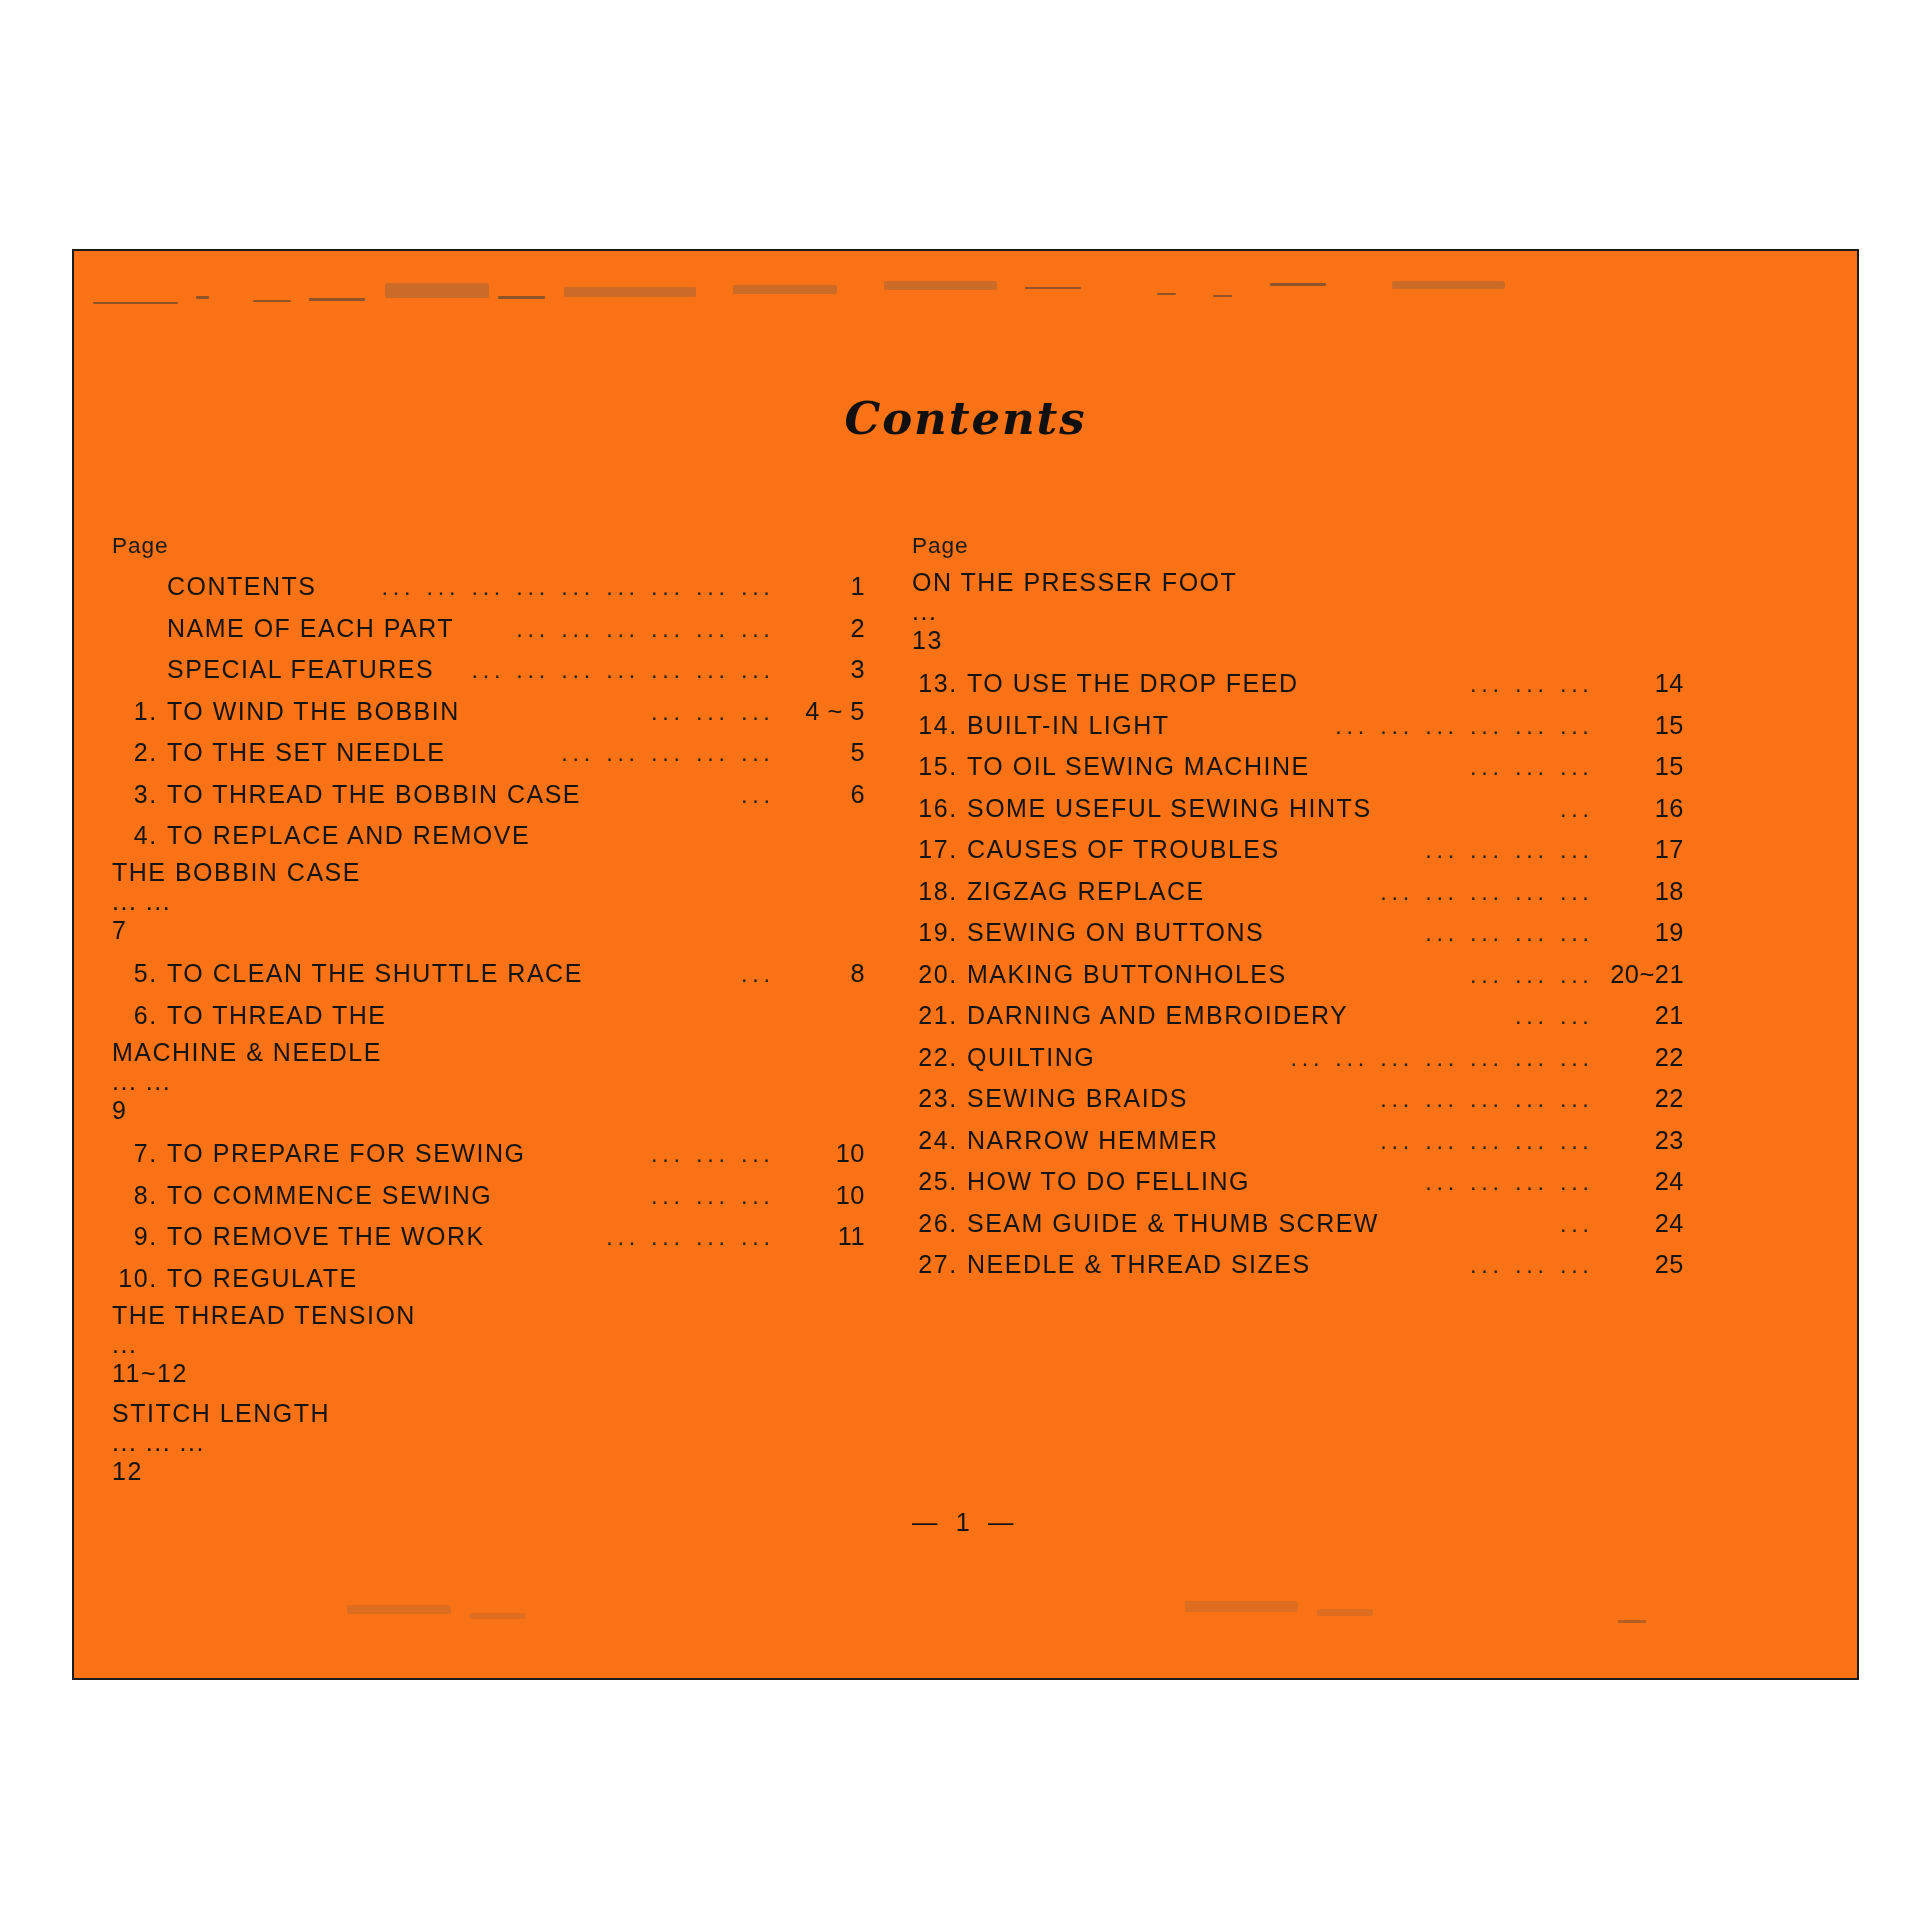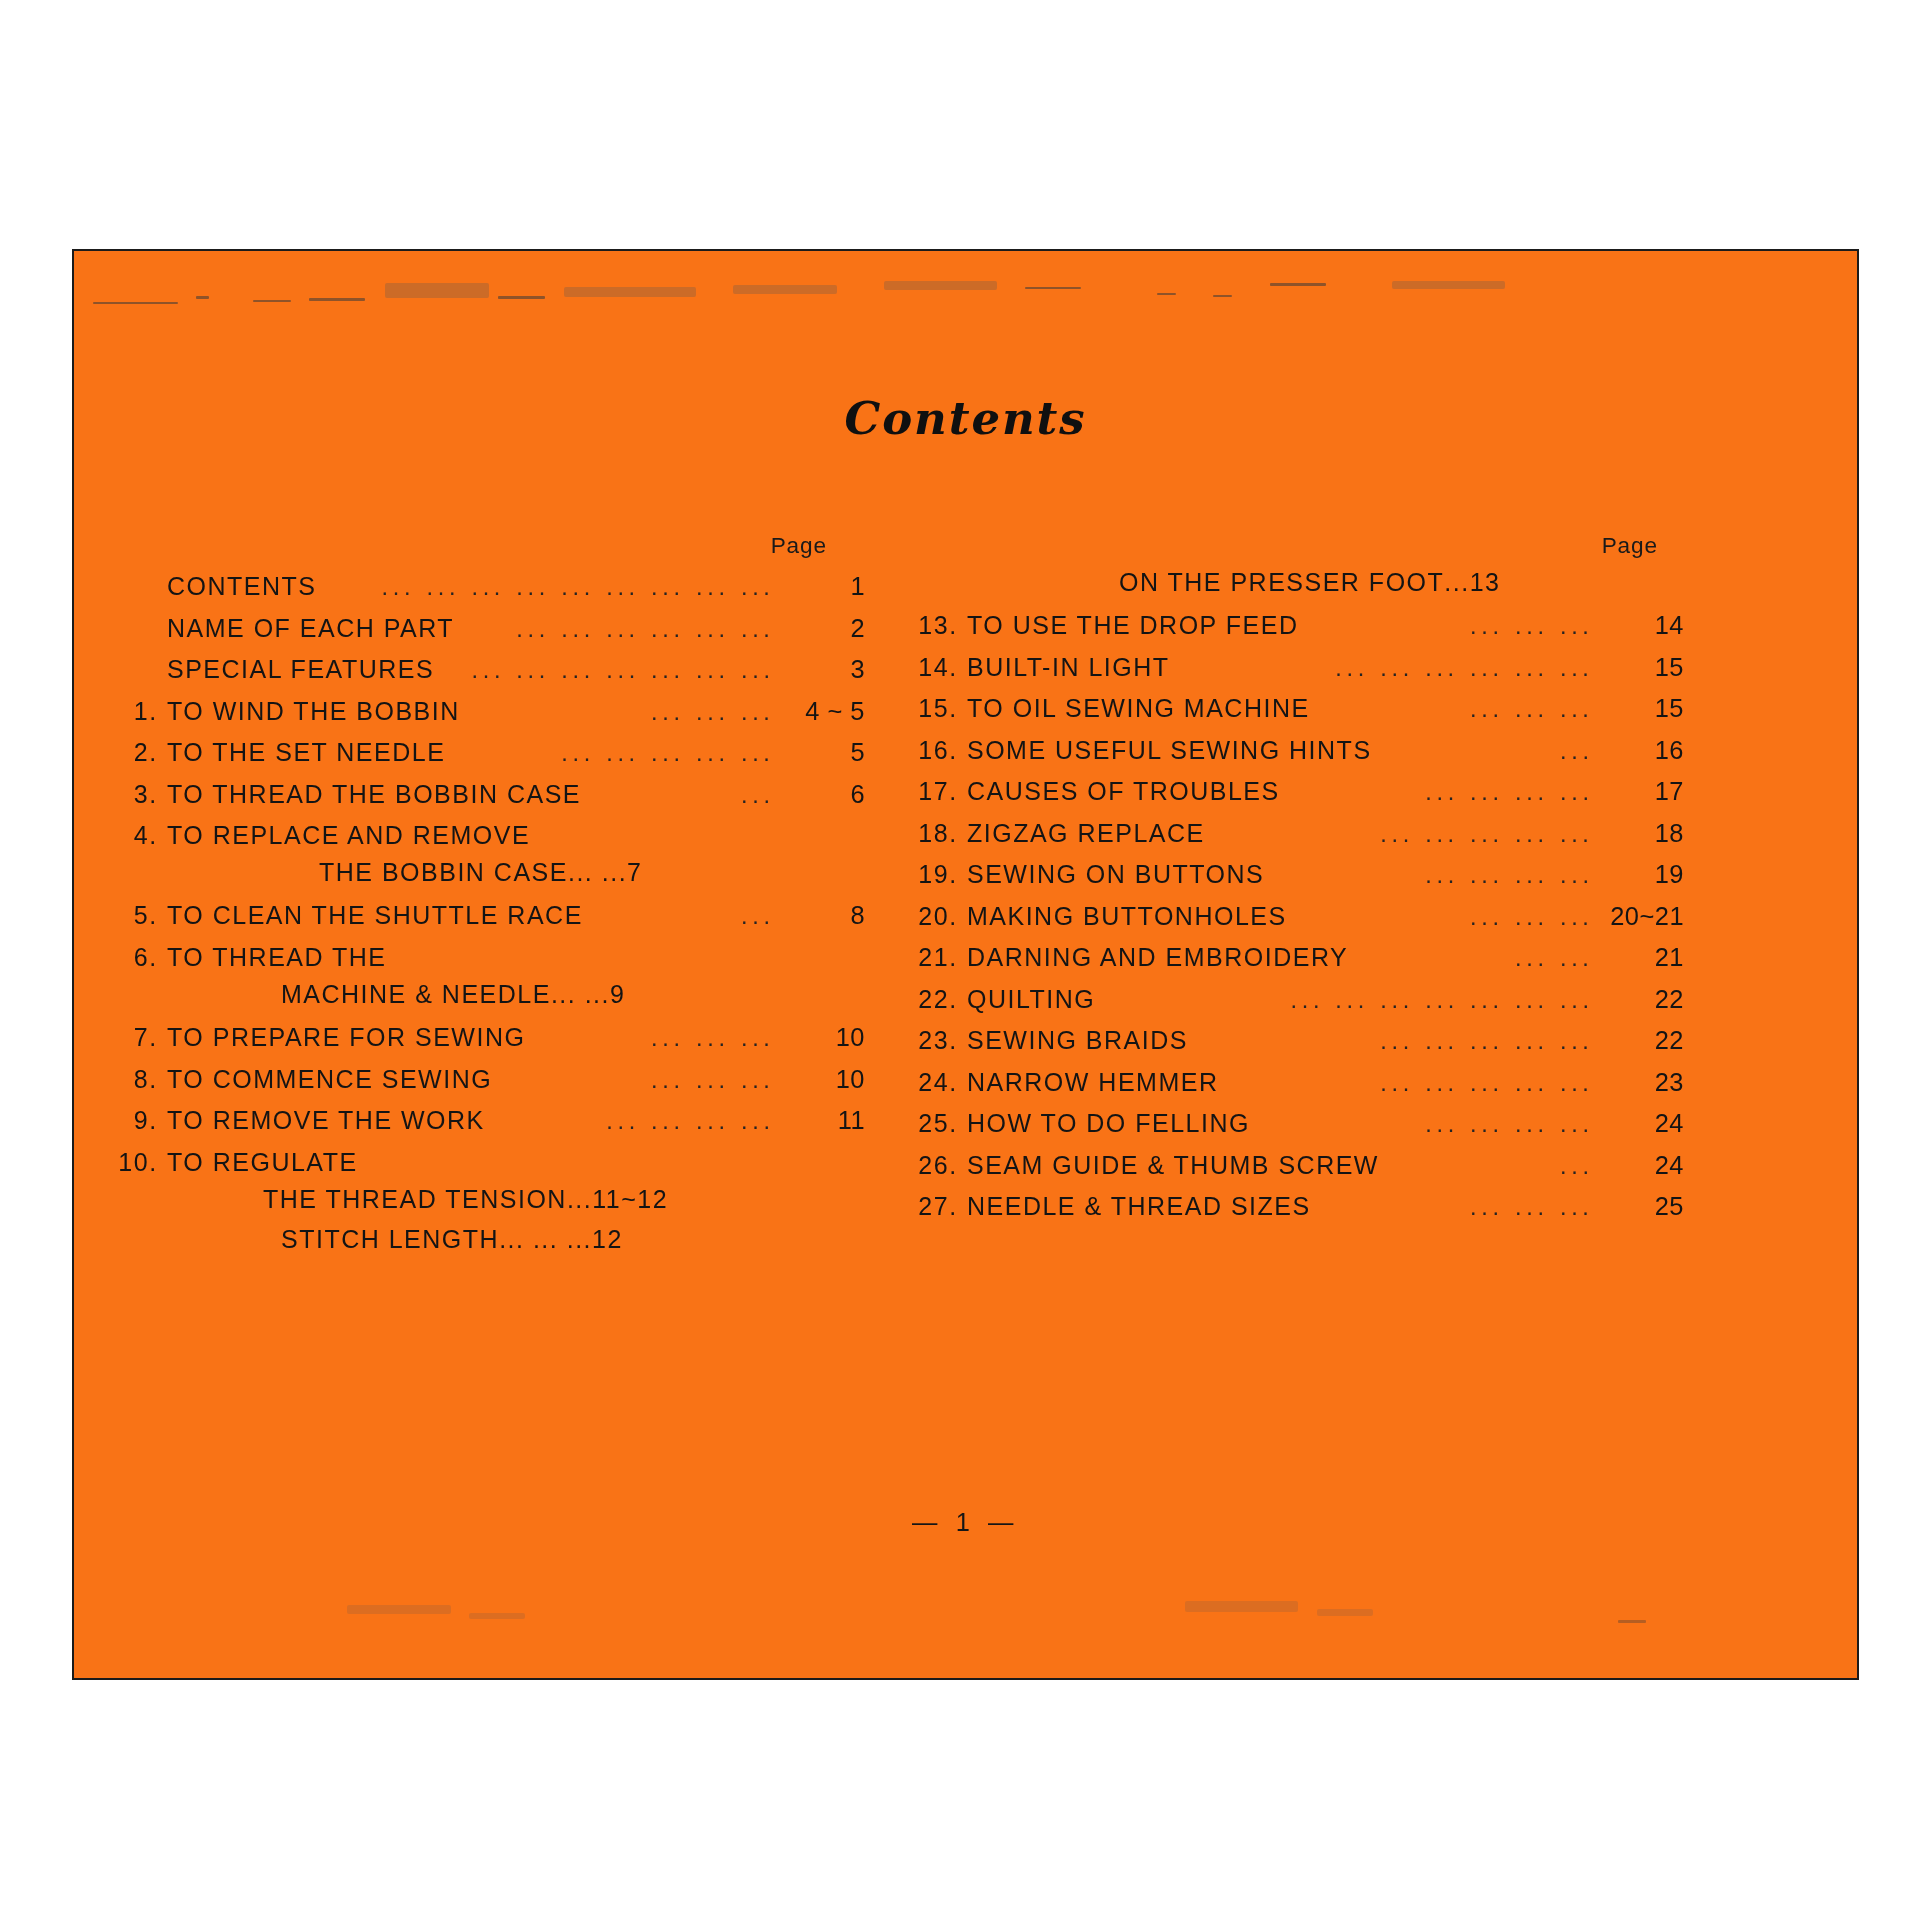--- a/index.html
+++ b/index.html
@@ -90,21 +90,21 @@
   }
   .col-right {
     width: 772px;
     margin-left: 47px;
   }
 
   .page-head {
     font-size: 22.6px;
     letter-spacing: 0.9px;
     color: #1a1a1a;
-    text-align: right;
+    text-align: left;
     margin-bottom: 15px;
     padding-right: 38px;
     font-family: "Liberation Sans", sans-serif;
   }
   .col-right .page-head {
     padding-right: 26px;
   }
 
   .entry {
     display: flex;
@@ -146,20 +146,21 @@
   }
 
   .wrap-second {
     display: flex;
     align-items: baseline;
     font-size: 25px;
     letter-spacing: 1.5px;
     margin-bottom: 16px;
     margin-top: -5.6px;
     white-space: nowrap;
+    flex-direction: column;
   }
   .wrap-second .spacer {
     flex: 0 0 auto;
   }
 
   .footer-page {
     position: absolute;
     left: 0;
     bottom: 141px;
     width: 100%;

